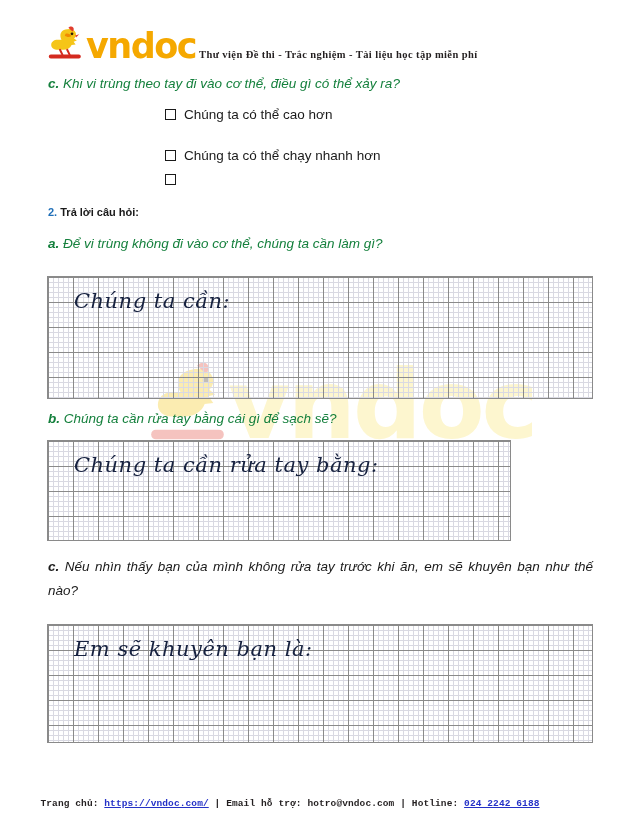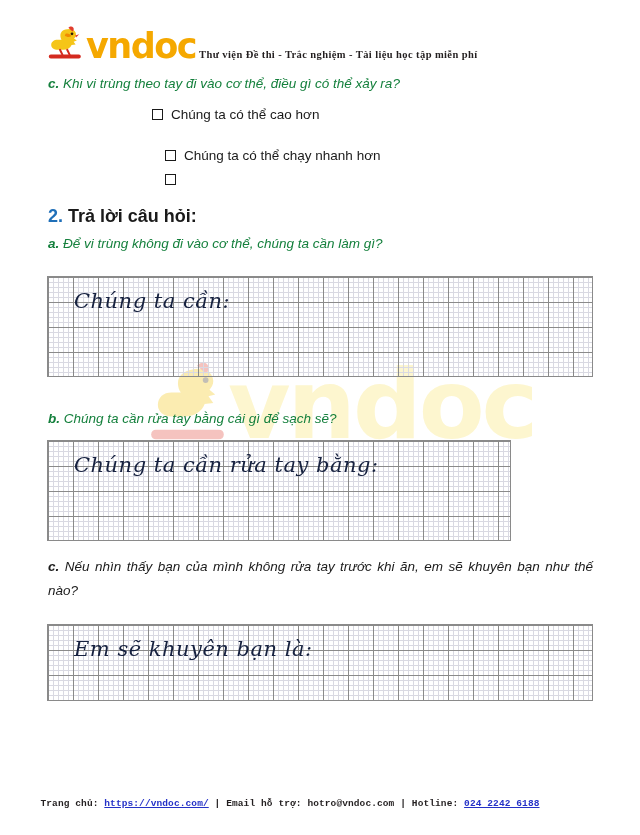--- a/index.html
+++ b/index.html
@@ -104,21 +104,21 @@
     width: 11px; height: 11px;
     border: 1.3px solid #1a1a1a;
     margin-right: 8px;
     flex: none;
     background: #fff;
   }
 
   #sec2 {
     position: absolute;
     left: 48px; top: 206px;
-    font-size: 18px; font-weight: bold;
+    font-size: 11px; font-weight: bold;
     color: #1a1a1a;
     white-space: nowrap;
   }
   #sec2 .num { color: #1f6fb8; }
 
   .q-just {
     position: absolute;
     font-size: 13.5px;
     font-style: italic;
     color: #1a1a1a;
@@ -199,21 +199,21 @@
   <div id="tagline">Thư viện Đề thi - Trắc nghiệm - Tài liệu học tập miễn phí</div>
 </div>
 
 <div id="content">
 
   <div class="q-line" style="left:48px; top:76px;">
     <span class="lbl">c.</span>
     <span>Khi vi trùng theo tay đi vào cơ thể, điều gì có thể xảy ra?</span>
   </div>
 
-  <div class="opt" style="left:152px; top:107px;">
+  <div class="opt" style="left:165px; top:107px;">
     <span class="box"></span>
     <span>Chúng ta có thể cao hơn</span>
   </div>
   <div class="opt" style="left:165px; top:148px;">
     <span class="box"></span>
     <span>Chúng ta có thể chạy nhanh hơn</span>
   </div>
   <div class="opt" style="left:165px; top:174px;">
     <span class="box"></span>
   </div>
@@ -221,39 +221,39 @@
   <div id="sec2">
     <span class="num">2.</span>
     <span>Trả lời câu hỏi:</span>
   </div>
 
   <div class="q-line" style="left:48px; top:236px;">
     <span class="lbl">a.</span>
     <span>Để vi trùng không đi vào cơ thể, chúng ta cần làm gì?</span>
   </div>
 
-  <div class="grid-wrap" style="left:47px; top:276px; width:546px; height:101px;">
+  <div class="grid-wrap" style="left:47px; top:276px; width:546px; height:123px;">
     <div class="grid-text">Chúng ta cần:</div>
   </div>
 
   <div class="q-line" style="left:48px; top:411px;">
     <span class="lbl">b.</span>
     <span>Chúng ta cần rửa tay bằng cái gì để sạch sẽ?</span>
   </div>
 
   <div class="grid-wrap" style="left:47px; top:440px; width:464px; height:101px;">
     <div class="grid-text">Chúng ta cần rửa tay bằng:</div>
   </div>
 
   <div class="q-just" style="left:48px; top:555px; width:545px;">
     <span class="lbl">c.</span>
     <span>Nếu nhìn thấy bạn của mình không rửa tay trước khi ăn, em sẽ khuyên bạn như thế nào?</span>
   </div>
 
-  <div class="grid-wrap" style="left:47px; top:624px; width:546px; height:77px;">
+  <div class="grid-wrap" style="left:47px; top:624px; width:546px; height:119px;">
     <div class="grid-text">Em sẽ khuyên bạn là:</div>
   </div>
 
 </div>
 
 <div id="footer">
   <span>Trang chủ:</span>
   <a href="#">https://vndoc.com/</a>
   <span>|</span>
   <span>Email hỗ trợ:</span>

